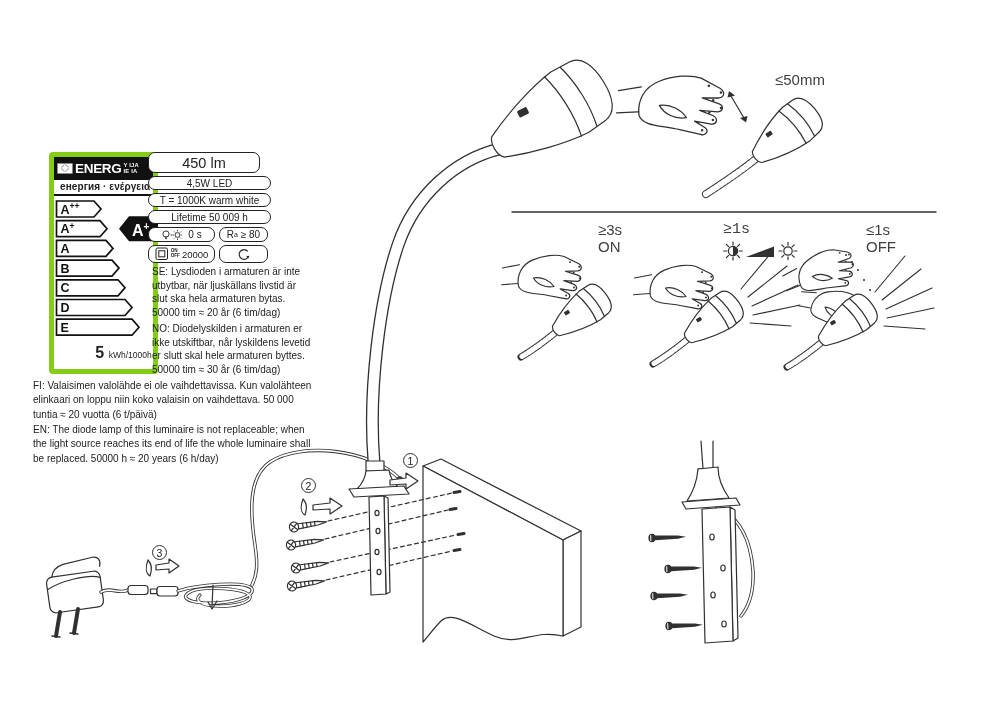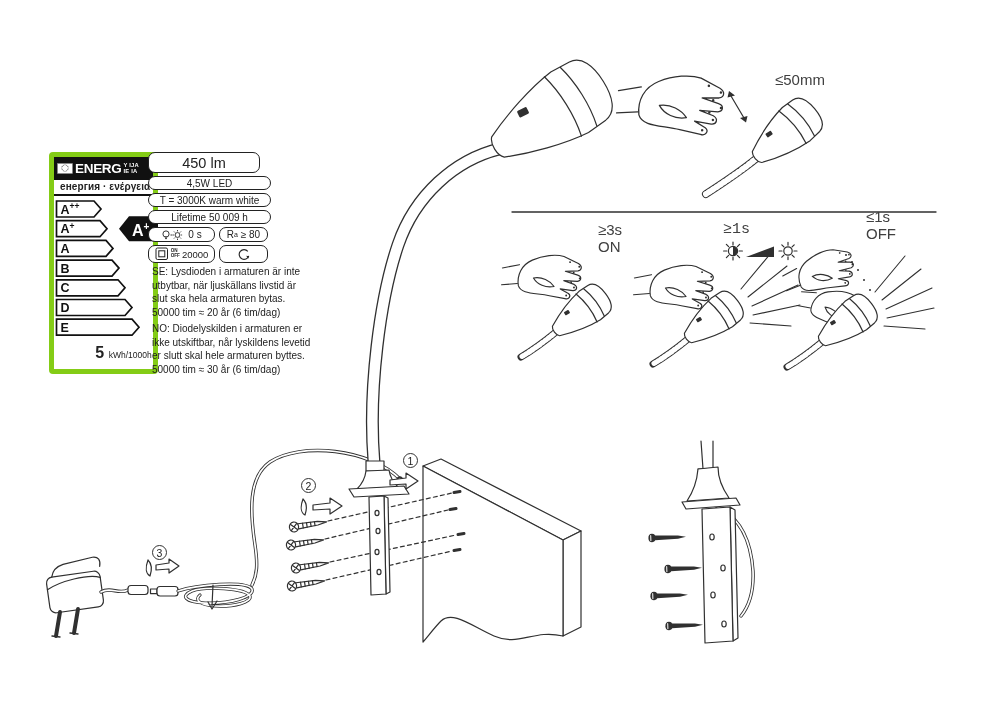--- a/index.html
+++ b/index.html
@@ -36,21 +36,21 @@
   .note{font-size:10px;line-height:13.6px;white-space:pre-line;color:#1c1c1c;}
   .note-se{left:152px;top:265px;width:230px;}
   .note-no{left:152px;top:322px;width:230px;}
   .note-fi{left:33px;top:379px;width:345px;line-height:14.4px;}
   .note-en{left:33px;top:423px;width:345px;line-height:14.4px;}
   
   .glabel{font-size:15px;line-height:16.5px;color:#404040;white-space:pre-line;}
   .prox-label{left:775px;top:72px;}
   .g1-label{left:598px;top:222px;}
   .g2-label{left:723px;top:222px;font-family:Liberation Mono, monospace;}
-  .g3-label{left:866px;top:209px;}
+  .g3-label{left:866px;top:222px;}
   .step-circle{width:15px;height:15px;border:1.3px solid #333;border-radius:50%;
                font-size:10.5px;display:flex;align-items:center;justify-content:center;
                background:#fff;box-sizing:border-box;color:#222;}
   .step-1{left:403px;top:453px;}
   .step-2{left:301px;top:478px;}
   .step-3{left:152px;top:545px;}
 </style>
 </head>
 <body>
 
@@ -343,21 +343,21 @@
 
     <div class="abs el-consumption">
       <span class="val">5</span>
       <span class="unit">kWh/1000h</span>
     </div>
   </div>
 
   <div class="abs specs">
     <div class="spec-box spec-lumen">450 lm</div>
     <div class="spec-box spec-sm">4,5W  LED</div>
-    <div class="spec-box spec-sm">T = 3000K warm white</div>
+    <div class="spec-box spec-sm">T = 1000K warm white</div>
     <div class="spec-box spec-sm">Lifetime  50 009 h</div>
     <div class="spec-row">
       <div class="spec-box spec-left">
         <svg width="25" height="12" viewBox="0 0 25 12" fill="none" stroke="#222" stroke-width="0.9">
           <circle cx="5" cy="5" r="3.1"></circle>
           <path d="M3.8,8 L6.2,8 M4,9.6 L6,9.6"></path>
           <path d="M9.5,6 L11.5,6"></path>
           <circle cx="16.5" cy="6" r="2.4"></circle>
           <path d="M16.5,2.4 L16.5,1 M16.5,9.6 L16.5,11 M12.9,6 L11.9,6 M20.1,6 L21.1,6 M14,3.5 L13,2.5 M19,3.5 L20,2.5 M14,8.5 L13,9.5 M19,8.5 L20,9.5"></path>
         </svg>
@@ -389,20 +389,26 @@
   </div>
 
   <div class="abs note note-se">SE: Lysdioden i armaturen är inte
 utbytbar, när ljuskällans livstid är
 slut ska hela armaturen bytas.
 50000 tim ≈ 20 år (6 tim/dag)</div>
   <div class="abs note note-no">NO: Diodelyskilden i armaturen er
 ikke utskiftbar, når lyskildens levetid
 er slutt skal hele armaturen byttes.
 50000 tim ≈ 30 år (6 tim/dag)</div>
+  <div class="abs note note-fi">FI: Valaisimen valolähde ei ole vaihdettavissa. Kun valolähteen
+elinkaari on loppu niin koko valaisin on vaihdettava. 50 000
+tuntia ≈ 20 vuotta (6 t/päivä)</div>
+  <div class="abs note note-en">EN: The diode lamp of this luminaire is not replaceable; when
+the light source reaches its end of life the whole luminaire shall
+be replaced. 50000 h ≈ 20 years (6 h/day)</div>
 
   <div class="abs glabel prox-label">≤50mm</div>
   <div class="abs glabel g1-label">≥3s
 ON</div>
   <div class="abs glabel g2-label">≥1s</div>
   <div class="abs glabel g3-label">≤1s
 OFF</div>
 
   <div class="abs step-circle step-1">1</div>
   <div class="abs step-circle step-2">2</div>

